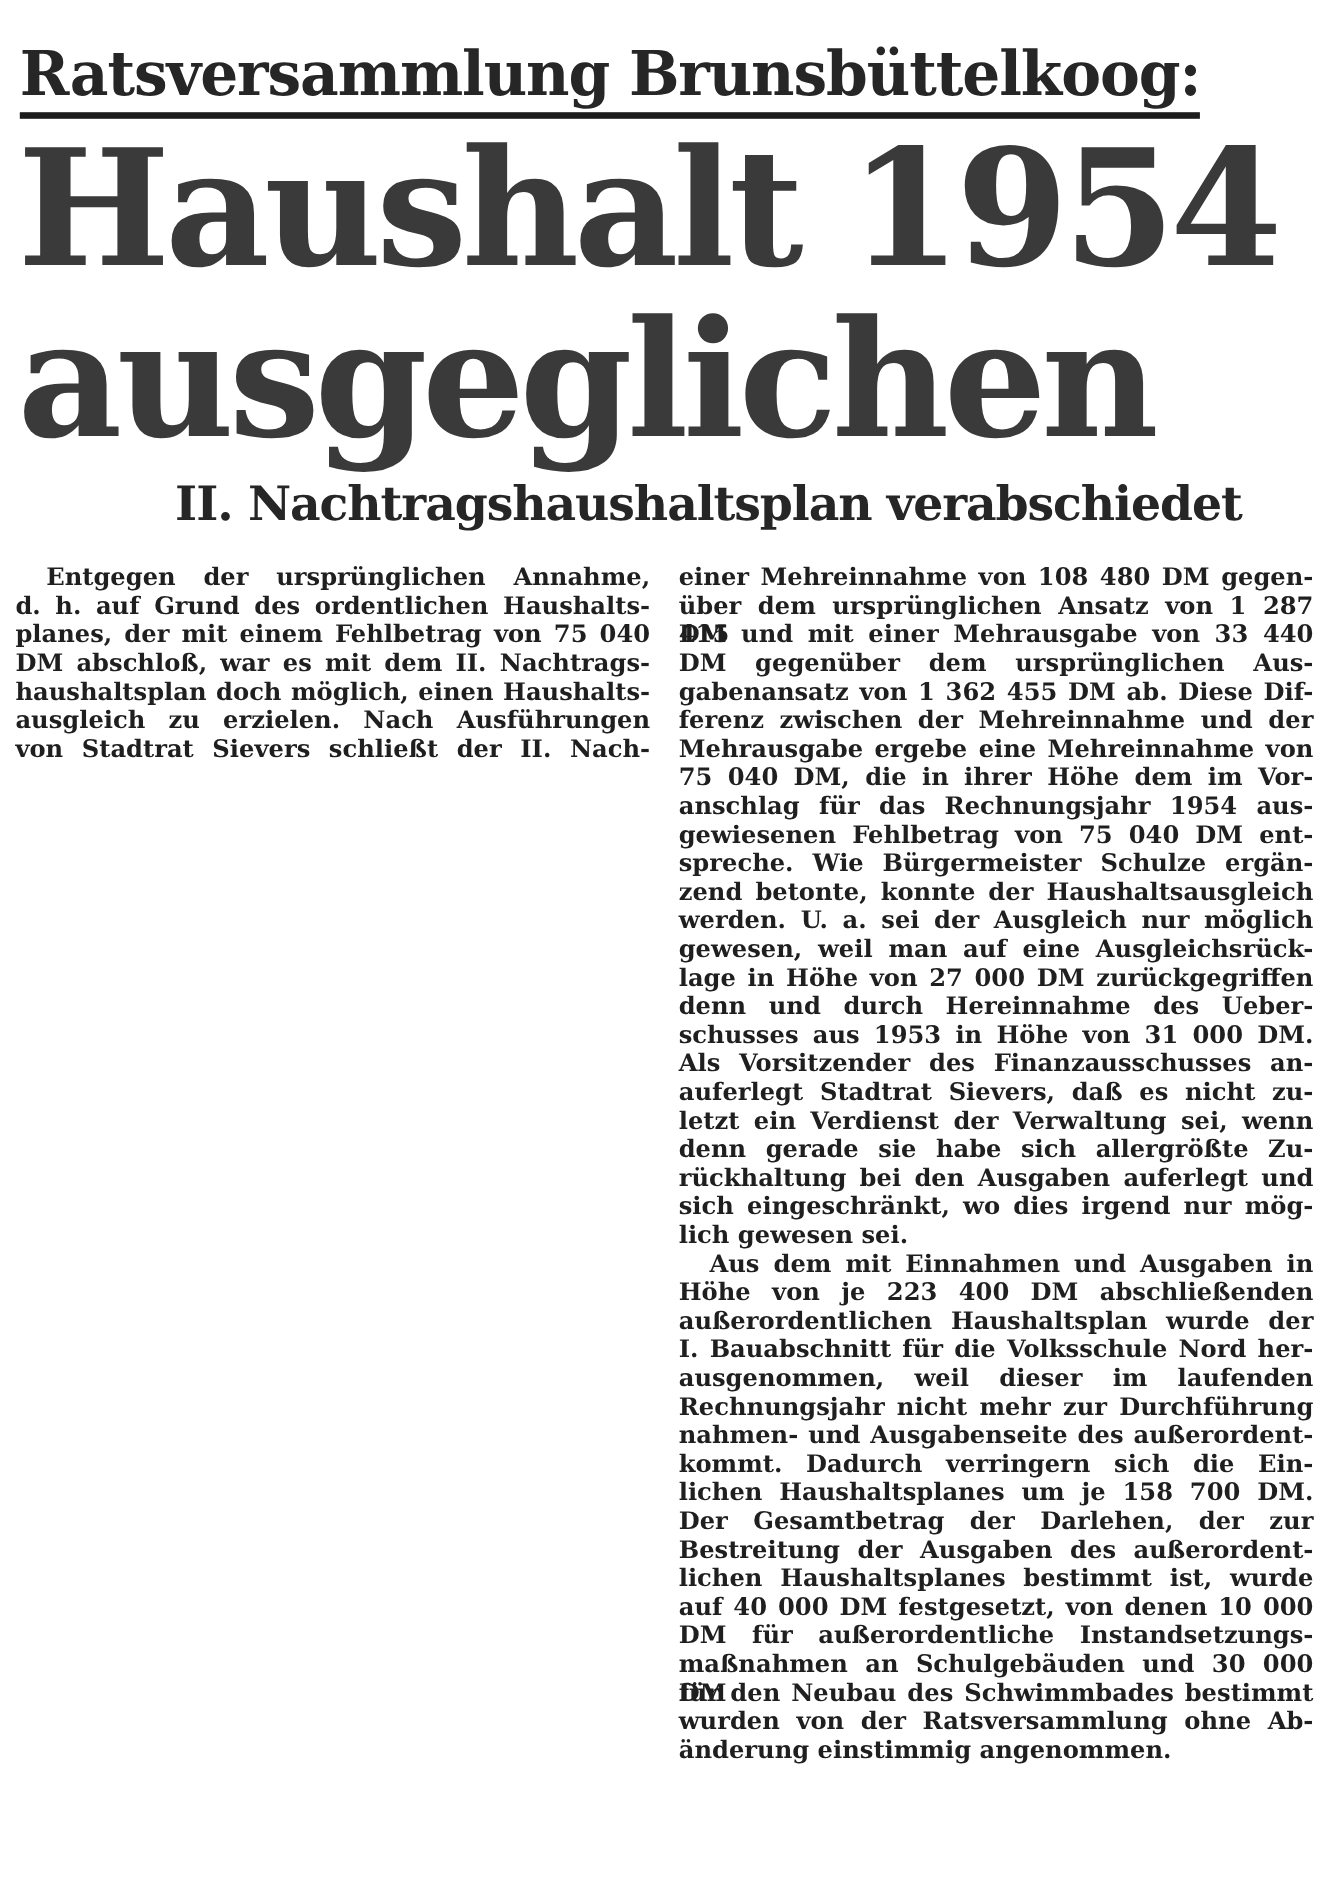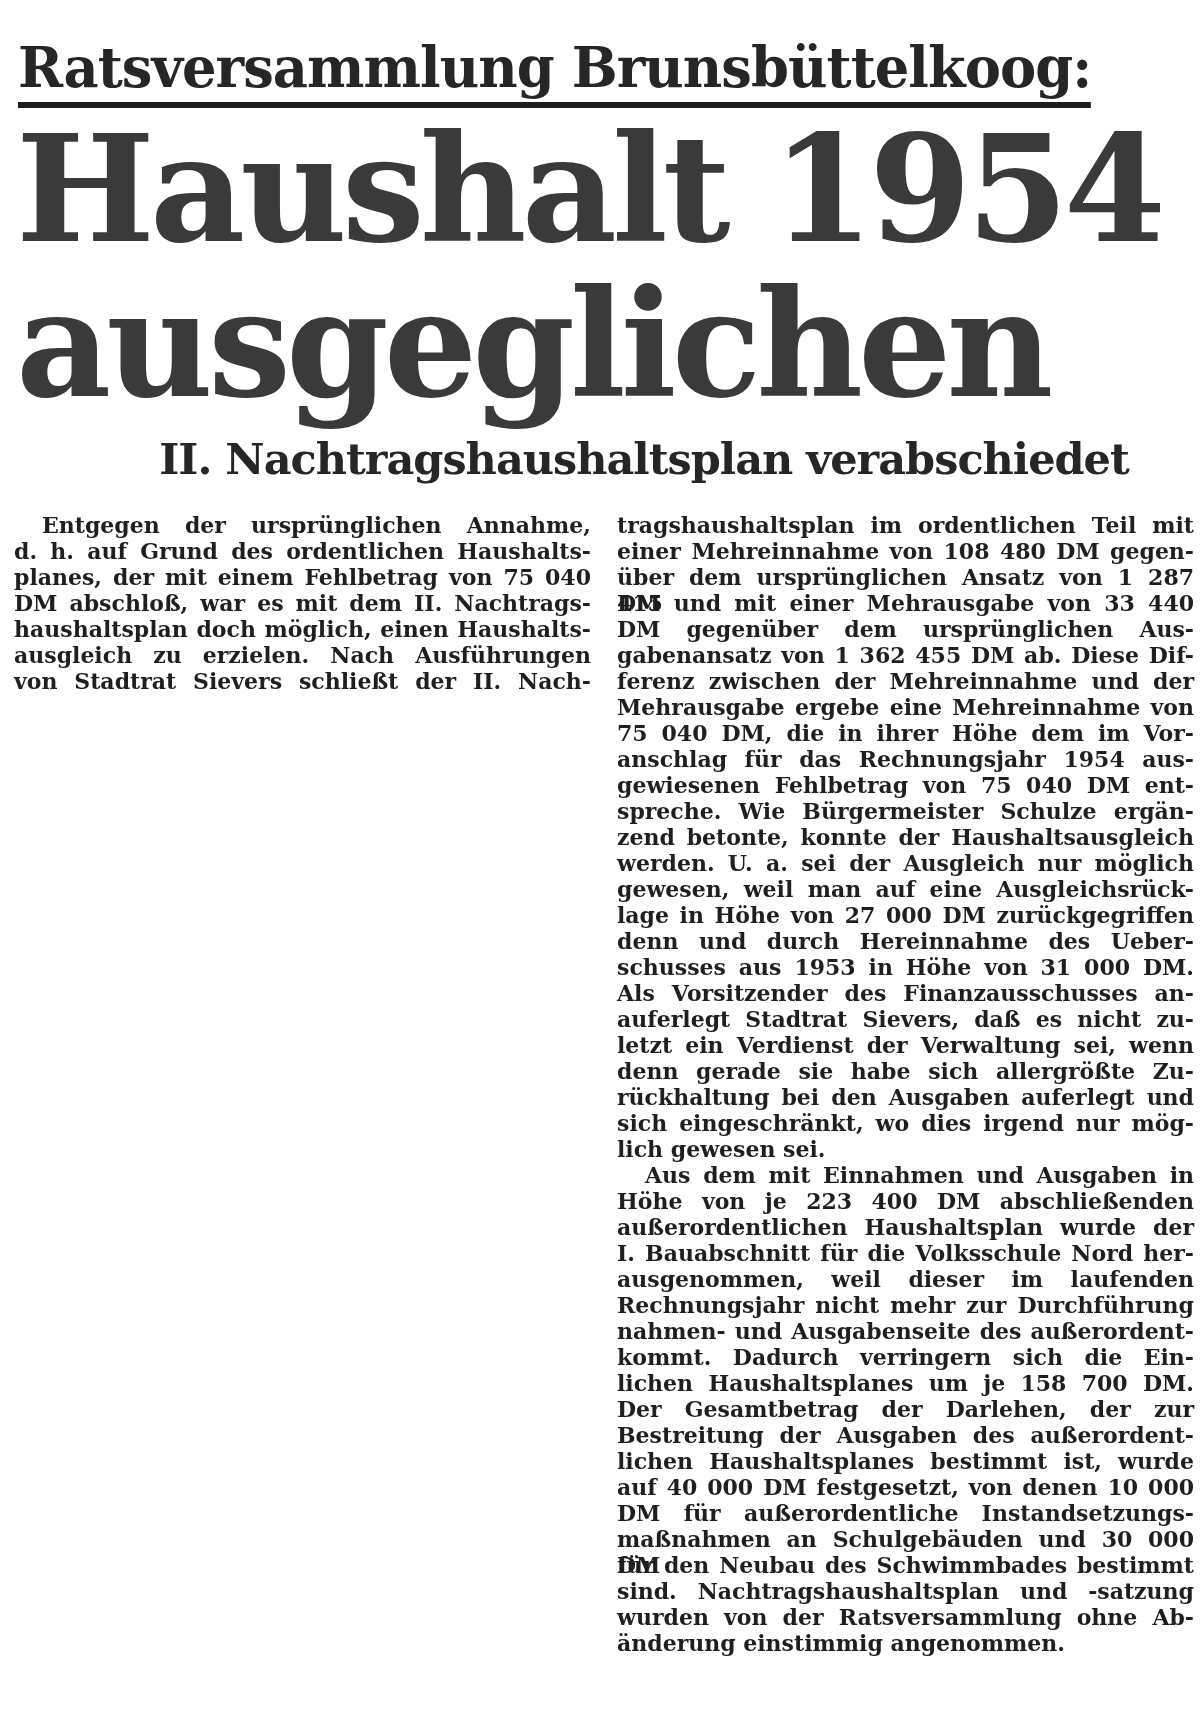--- a/index.html
+++ b/index.html
@@ -114,21 +114,20 @@
     <div class="column">
         <div class="line indent">Entgegen der ursprünglichen Annahme,</div>
         <div class="line">d. h. auf Grund des ordentlichen Haushalts-</div>
         <div class="line">planes, der mit einem Fehlbetrag von 75 040</div>
         <div class="line">DM abschloß, war es mit dem II. Nachtrags-</div>
         <div class="line">haushaltsplan doch möglich, einen Haushalts-</div>
         <div class="line">ausgleich zu erzielen. Nach Ausführungen</div>
         <div class="line">von Stadtrat Sievers schließt der II. Nach-</div>
       </div>
     <div class="column">
-        <div class="line">tragshaushaltsplan im ordentlichen Teil mit</div>
         <div class="line">einer Mehreinnahme von 108 480 DM gegen-</div>
         <div class="line">über dem ursprünglichen Ansatz von 1 287 415</div>
         <div class="line">DM und mit einer Mehrausgabe von 33 440</div>
         <div class="line">DM gegenüber dem ursprünglichen Aus-</div>
         <div class="line">gabenansatz von 1 362 455 DM ab. Diese Dif-</div>
         <div class="line">ferenz zwischen der Mehreinnahme und der</div>
         <div class="line">Mehrausgabe ergebe eine Mehreinnahme von</div>
         <div class="line">75 040 DM, die in ihrer Höhe dem im Vor-</div>
         <div class="line">anschlag für das Rechnungsjahr 1954 aus-</div>
         <div class="line">gewiesenen Fehlbetrag von 75 040 DM ent-</div>
@@ -155,19 +154,18 @@
         <div class="line">nahmen- und Ausgabenseite des außerordent-</div>
         <div class="line">kommt. Dadurch verringern sich die Ein-</div>
         <div class="line">lichen Haushaltsplanes um je 158 700 DM.</div>
         <div class="line">Der Gesamtbetrag der Darlehen, der zur</div>
         <div class="line">Bestreitung der Ausgaben des außerordent-</div>
         <div class="line">lichen Haushaltsplanes bestimmt ist, wurde</div>
         <div class="line">auf 40 000 DM festgesetzt, von denen 10 000</div>
         <div class="line">DM für außerordentliche Instandsetzungs-</div>
         <div class="line">maßnahmen an Schulgebäuden und 30 000 DM</div>
         <div class="line">für den Neubau des Schwimmbades bestimmt</div>
-        <div class="line">sind. Nachtragshaushaltsplan und -satzung</div>
         <div class="line">wurden von der Ratsversammlung ohne Ab-</div>
         <div class="line para-end">änderung einstimmig angenommen.</div>
       </div>
   </div>
 
 </div>
 
 </body></html>

